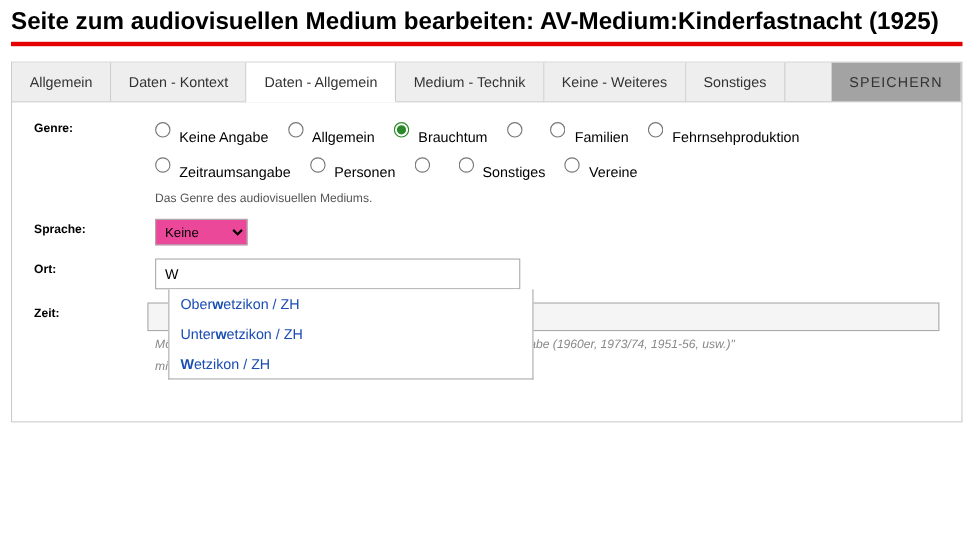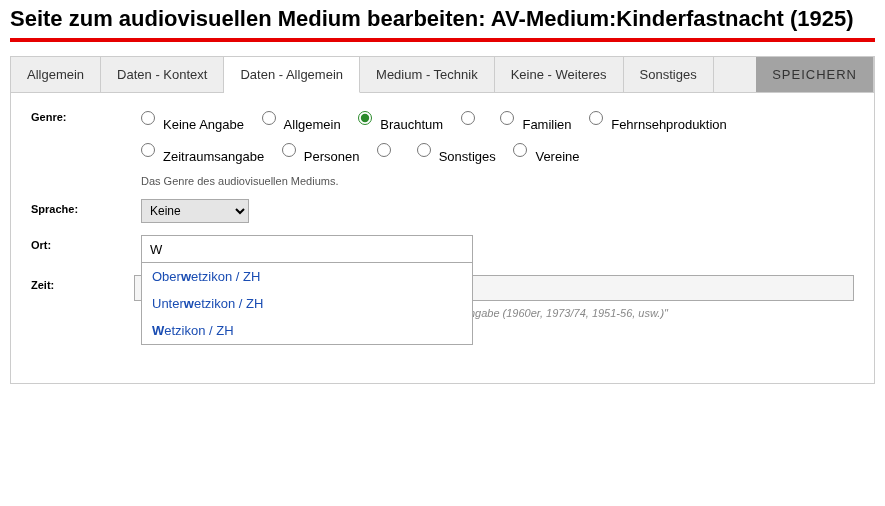--- a/index.html
+++ b/index.html
@@ -12,24 +12,24 @@
 .tab.active { background: #fff; border-bottom: 1px solid #fff; margin-bottom: -1px; font-weight: normal; }
 .tab.save { margin-left: auto; font-weight: normal; letter-spacing: 1px; background: #a3a3a3; }
 .form-body { padding: 14px 20px 20px 20px; }
 .form-row { display: flex; margin-bottom: 12px; }
 .form-label { width: 110px; font-weight: bold; padding-top: 4px; font-size: 11px; }
 .form-field { flex: 1; }
 .radio-group { line-height: 28px; }
 .radio-item { display: inline-flex; align-items: flex-start; margin-right: 14px; }
 .radio-item input[type="radio"] { margin-right: 8px; accent-color: #2a8a2a; width: 14px; height: 14px; }
 .help-text { font-size: 11px; color: #555; margin-top: 4px; font-style: normal; }
-select.sprache { width: 108px; height: 24px; border: 1px solid #aaa; background: #e5e5e5; font-size: 12px; padding: 2px 4px; }
+select.sprache { width: 84px; height: 24px; border: 1px solid #aaa; background: #ec4899; font-size: 12px; padding: 2px 4px; }
 .ort-wrapper { position: relative; }
 input.ort-input { width: 332px; height: 28px; border: 1px solid #aaa; padding: 4px 8px; font-size: 13px; font-family: inherit; }
-.autocomplete { position: absolute; top: 28px; left: 0; width: 332px; background: #fff; border: 1px solid #aaa; border-top: none; z-index: 10; }
+.autocomplete { position: absolute; top: 28px; left: 12px; width: 332px; background: #fff; border: 1px solid #aaa; border-top: none; z-index: 10; }
 .ac-item { padding: 6px 10px; color: #1a4db3; cursor: pointer; font-size: 13px; }
 .ac-item b { font-weight: bold; }
 textarea.hinweis { width: 720px; height: 50px; border: 1px solid #aaa; background: #f5f5f5; resize: both; font-family: inherit; }
 input.zeit-input { width: 720px; height: 26px; border: 1px solid #aaa; padding: 3px 6px; font-family: inherit; background: #f5f5f5; }
 .form-row.zeit-row { margin-bottom: 2px; }
 .zeit-help-region { margin-left: 110px; font-size: 11px; font-style: italic; color: #888; line-height: 20px; margin-bottom: 20px; }
 </style>
 </head>
 <body>
 

